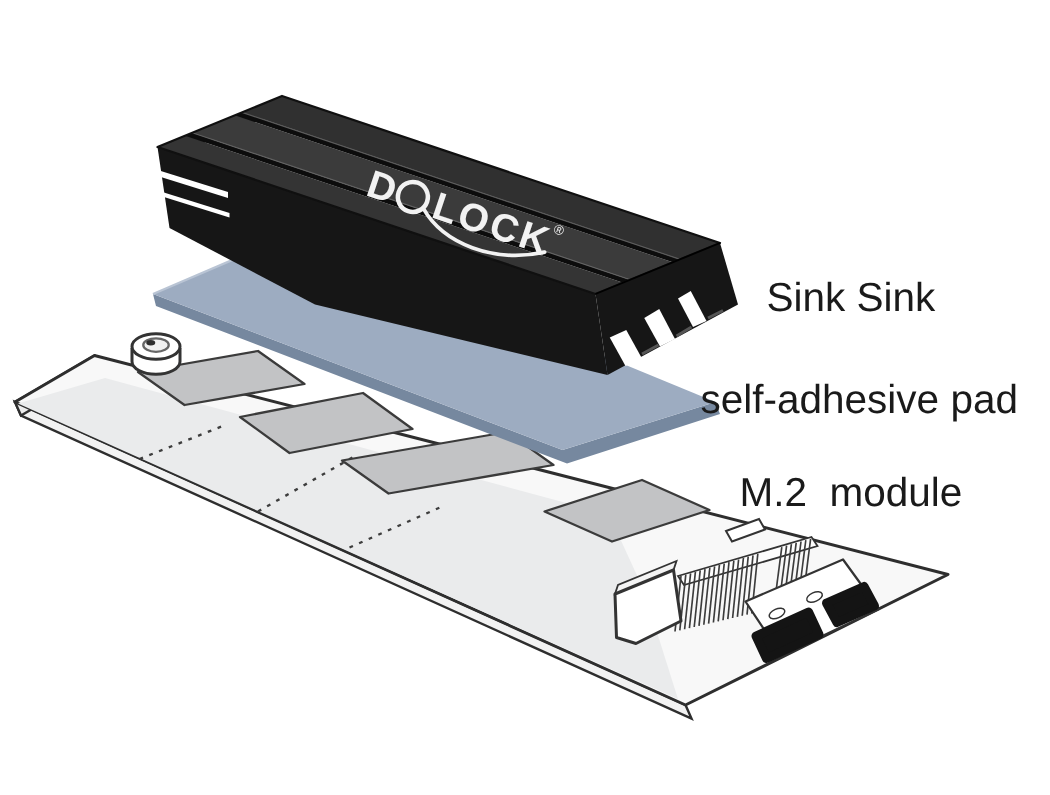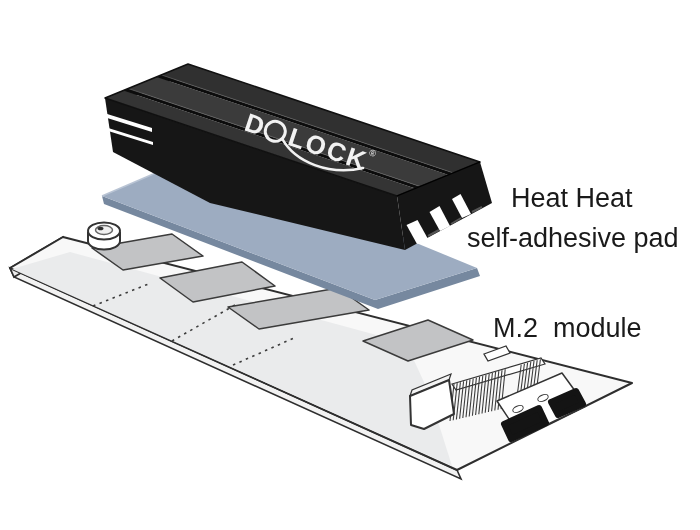--- a/index.html
+++ b/index.html
@@ -1,21 +1,21 @@
 <!DOCTYPE html>
 <html><head>
 <meta charset="utf-8">
 <style>
   html,body{margin:0;padding:0;background:#fff;}
   .stage{position:relative;width:700px;height:530px;background:#ffffff;overflow:hidden;
          font-family:"Liberation Sans",sans-serif;}
   .stage svg{position:absolute;left:0;top:0;}
   .label{position:absolute;font-size:27px;line-height:1.05;color:#1a1a1a;white-space:pre;}
   .lbl-heatsink{left:511px;top:184px;}
-  .lbl-pad{left:467px;top:224px;}
+  .lbl-pad{left:467px;top:252px;}
   .lbl-module{left:493px;top:296px;margin-top:18px;}
 </style>
 </head>
 <body>
 
 <div class="stage">
 
   <svg width="700" height="530" viewBox="0 0 700 530">
 
     <g>
@@ -134,16 +134,16 @@
       <g transform="translate(243,130) rotate(18.5)">
         <text x="0" y="0" font-family="Liberation Sans, sans-serif" font-size="26" font-weight="bold" fill="#f2f2f2">D</text>
         <circle cx="31" cy="-9" r="10" fill="none" stroke="#f2f2f2" stroke-width="3"></circle>
         <path d="M 40,-4 C 60,14 96,16 126,-2" fill="none" stroke="#f2f2f2" stroke-width="2.5" stroke-linecap="round"></path>
         <text x="46" y="0" font-family="Liberation Sans, sans-serif" font-size="26" font-weight="bold" letter-spacing="2" fill="#f2f2f2">LOCK</text>
         <text x="127" y="-16" font-family="Liberation Sans, sans-serif" font-size="9" fill="#f2f2f2">®</text>
       </g>
     </g>
   </svg>
 
-  <div class="label lbl-heatsink">Heat Heat</div>
+  <div class="label lbl-heatsink">Sink Sink</div>
   <div class="label lbl-pad">self-adhesive pad</div>
   <div class="label lbl-module">M.2  module</div>
 </div>
 
 </body></html>

